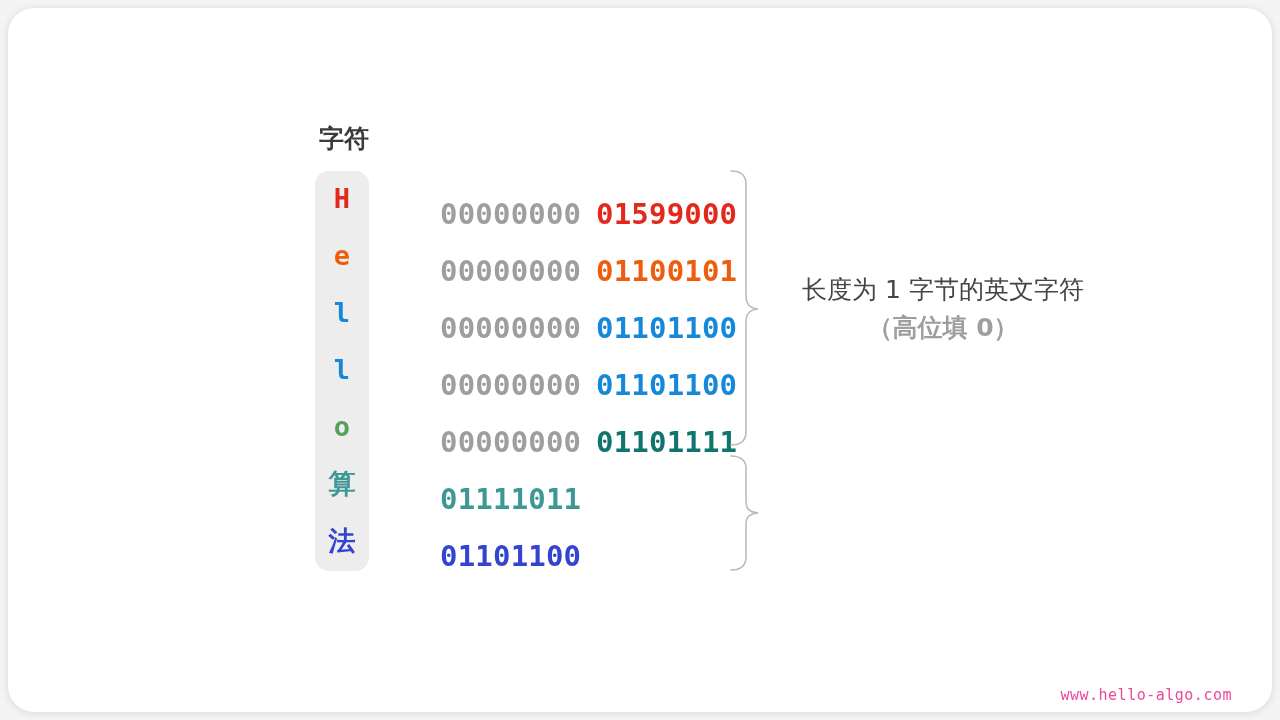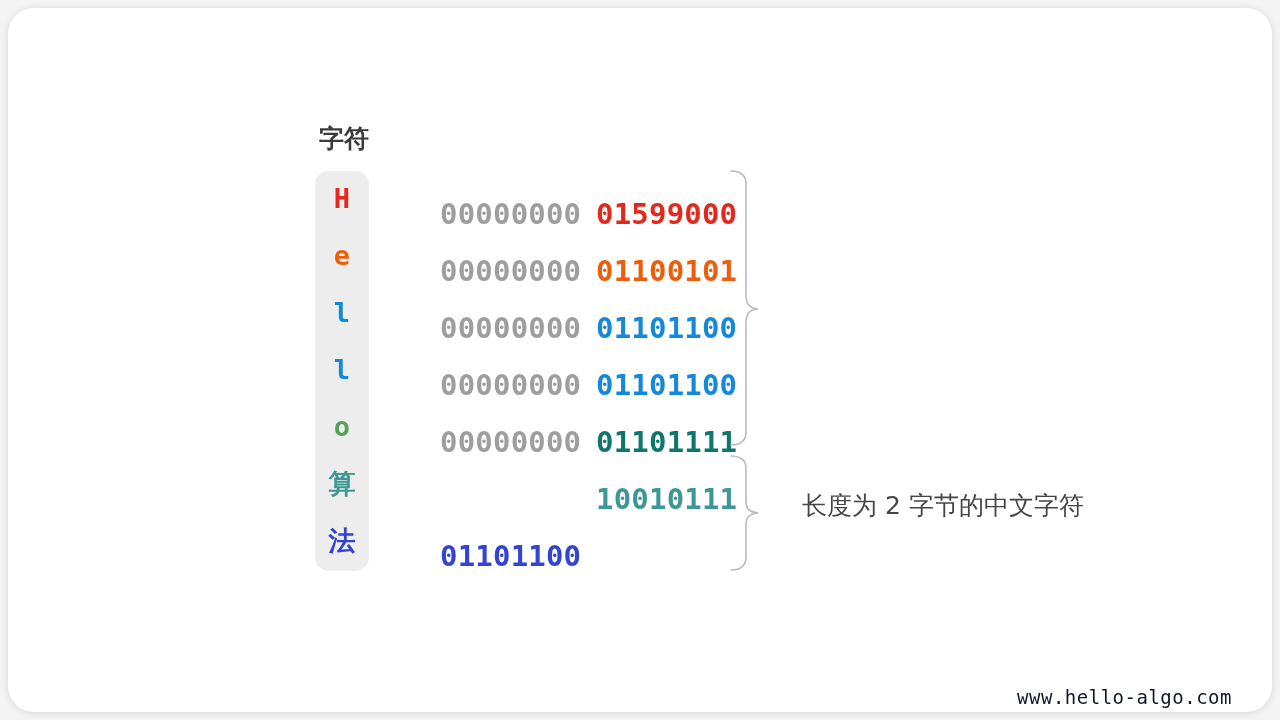--- a/index.html
+++ b/index.html
@@ -58,21 +58,21 @@
   }
   .annotation.english{top:263px;}
   .annotation.chinese{top:479px;}
   .annotation .sub{
     display:block;color:#9e9e9e;font-weight:bold;
   }
   
   .watermark{
     right:40px;top:678px;
     font-family:"DejaVu Sans Mono","Liberation Mono",monospace;
-    font-size:19px;color:#0f172a;letter-spacing:0.5px;
+    font-size:15px;color:#ec4899;letter-spacing:0.5px;
   }
 </style>
 </head>
 <body>
 
 <div class="canvas">
   <div class="card">
 
     <div class="abs hdr-char">字符</div>
 
@@ -99,32 +99,33 @@
     <span class="byte high" style="color: rgb(158, 158, 158);">00000000</span>
     <span class="byte low" style="color: rgb(22, 136, 217);">01101100</span>
   </div>
         <div class="row" style="top: 391px;">
     <span class="cell-char" style="color: rgb(86, 160, 90);">o</span>
     <span class="byte high" style="color: rgb(158, 158, 158);">00000000</span>
     <span class="byte low" style="color: #0f766e;">01101111</span>
   </div>
         <div class="row" style="top: 448px;">
     <span class="cell-char" style="color: rgb(61, 151, 148);">算</span>
-    <span class="byte low" style="color: rgb(61, 151, 148);">10010111</span>
+    <span class="byte high" style="color: rgb(61, 151, 148);">01111011</span>
   </div>
         <div class="row" style="top: 505px;">
     <span class="cell-char" style="color: rgb(51, 68, 208);">法</span>
     <span class="byte high" style="color: rgb(51, 68, 208);">01101100</span>
   </div>
       </div>
 
     <svg class="abs braces-svg" width="50" height="430" viewBox="0 0 50 430">
       <path class="brace-path" d="M8,13 C18,13 23,18 23,26 L23,136 C23,145 25,150 35,151 C25,152 23,157 23,165 L23,274 C23,282 18,287 8,287"></path>
       <path class="brace-path" d="M8,298 C18,298 23,303 23,310 L23,342 C23,350 25,354 35,355 C25,356 23,360 23,367 L23,399 C23,407 18,412 8,412"></path>
     </svg>
 
-    <div class="abs annotation chinese">
-      <span>长度为 2 字节的中文字符</span>
+    <div class="abs annotation english">
+      <span>长度为 1 字节的英文字符</span>
+      <span class="sub">（高位填 0）</span>
     </div>
 
     <div class="abs watermark">www.hello-algo.com</div>
   </div>
 </div>
 
 </body></html>

